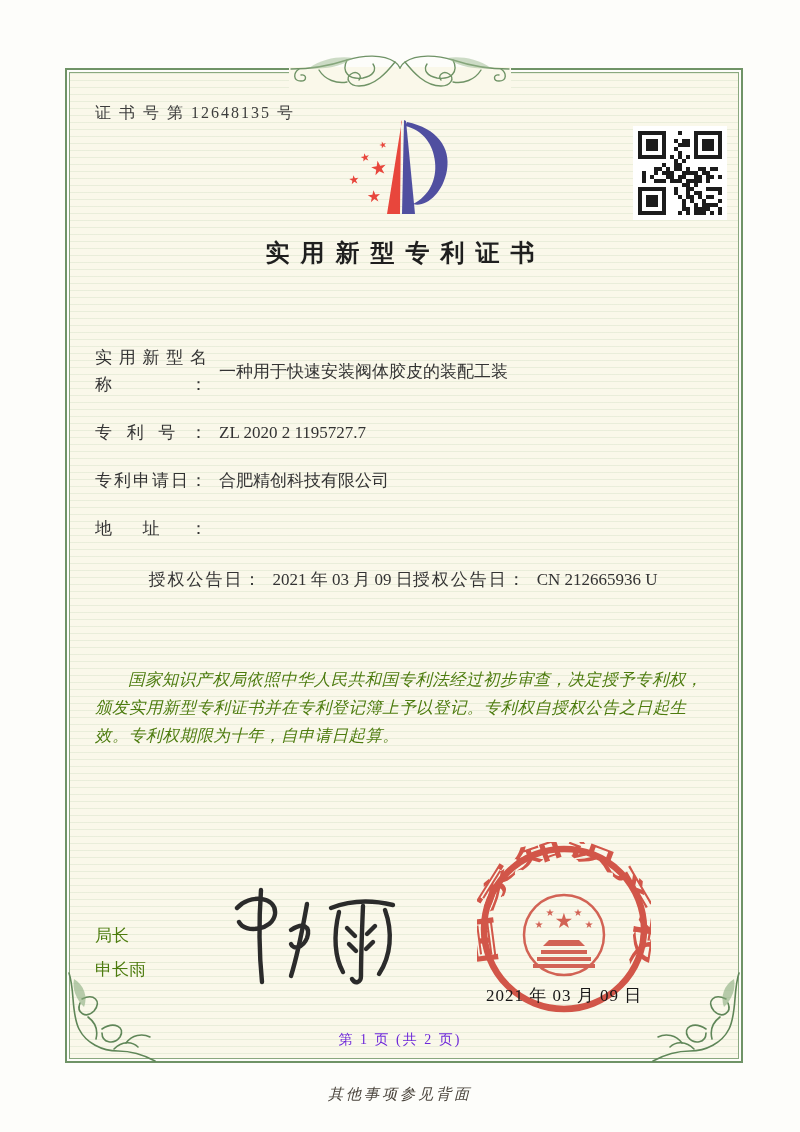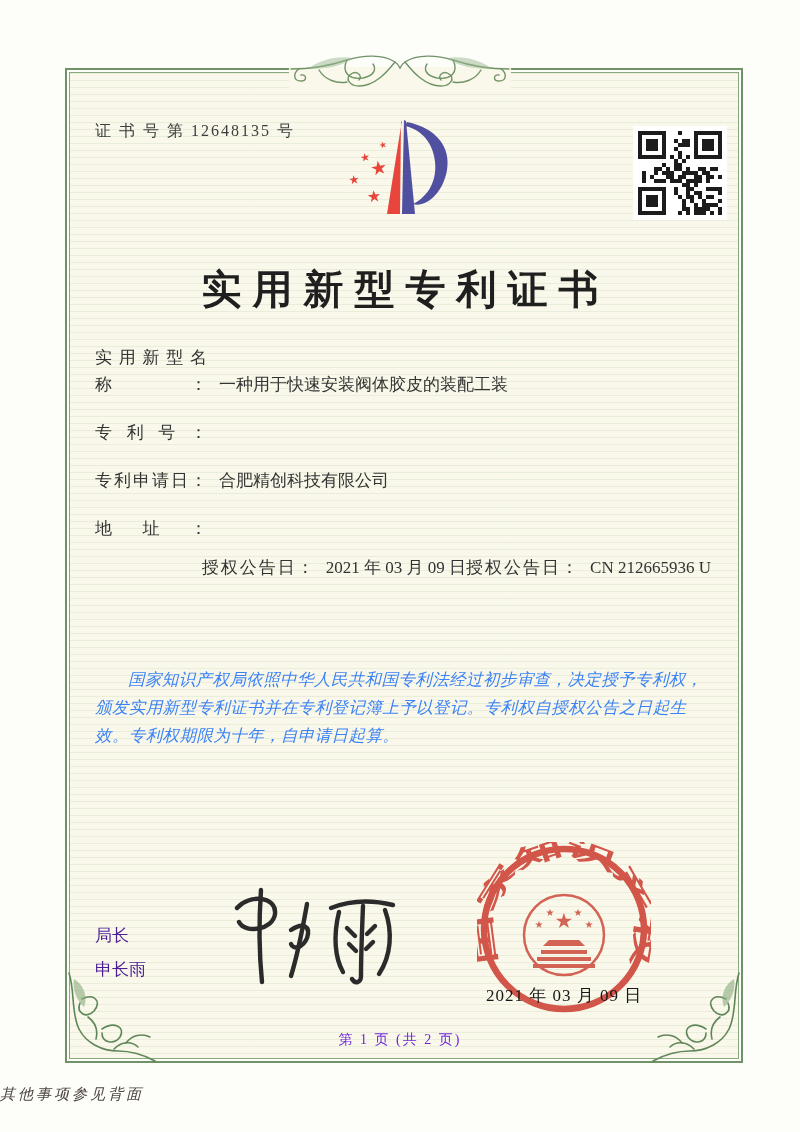--- a/index.html
+++ b/index.html
@@ -6,43 +6,43 @@
   body{width:800px;height:1132px;background:#fdfdfa;overflow:hidden;}
   .page{position:relative;width:800px;height:1132px;background:#fdfdfa;
         font-family:"Liberation Serif","DejaVu Serif",serif;color:#333;}
   
   .frame{position:absolute;left:65px;top:68px;width:678px;height:995px;
          border:2px solid #6f9366;box-sizing:border-box;}
   .frame-inner{position:absolute;inset:2px;border:1px solid #8aa87f;
          background:#faf8ea;
          background-image:repeating-linear-gradient(180deg,rgba(150,185,140,.17) 0 1px,transparent 1px 7px);}
   .abs{position:absolute;}
-  .cert-no{left:95px;top:121px;font-size:16px;letter-spacing:2px;color:#3d3d3d;z-index:2;}
+  .cert-no{left:95px;top:103px;font-size:16px;letter-spacing:2px;color:#3d3d3d;z-index:2;}
   .logo{left:335px;top:112px;width:130px;height:118px;z-index:2;}
   .qr{left:633px;top:126px;width:94px;height:94px;z-index:2;}
-  .title{left:0;right:0;top:237px;text-align:center;font-size:40px;font-weight:700;
-         letter-spacing:11px;text-indent:11px;color:#1f1f1f;z-index:2;margin-top:25px;}
+  .title{left:0;right:0;top:237px;text-align:center;font-size:24px;font-weight:700;
+         letter-spacing:11px;text-indent:11px;color:#1f1f1f;z-index:2;}
   .fields{left:95px;top:344px;width:616px;font-size:17px;color:#333;z-index:2;}
-  .frow{display:flex;align-items:flex-end;line-height:27px;margin-bottom:21px;}
-  .frow.addr{margin-bottom:12px;}
+  .frow{display:flex;align-items:center;line-height:27px;margin-bottom:21px;}
+  .frow.addr{margin-bottom:24px;}
   .flabel{display:inline-block;width:112px;flex:none;text-align:justify;text-align-last:justify;}
   .fvalue{margin-left:12px;flex:1;}
-  .grant-row{display:flex;justify-content:flex-end;line-height:27px;}
+  .grant-row{display:flex;justify-content:center;line-height:27px;}
   .pair{display:flex;}
   .body-text{left:95px;top:666px;width:618px;font-size:16.5px;line-height:28px;
-         font-style:italic;color:#3b82f6;letter-spacing:.4px;z-index:2;}
+         font-style:italic;color:#4d7c0f;letter-spacing:.4px;z-index:2;}
   .body-text p{margin:0;text-indent:2em;}
-  .sig-block{left:95px;top:919px;font-size:17px;color:#4c1d95;line-height:34px;z-index:2;}
+  .sig-block{left:95px;top:919px;font-size:17px;color:#4d7c0f;line-height:34px;z-index:2;}
   .signature{left:215px;top:878px;width:195px;height:118px;z-index:3;}
   .seal{left:477px;top:842px;width:174px;height:174px;z-index:2;opacity:.93;}
   .seal-date{left:478px;top:984px;width:172px;text-align:center;font-size:17px;
          color:#171717;letter-spacing:1px;z-index:4;}
   .page-no{left:0;right:0;top:1031px;text-align:center;font-size:14px;
          letter-spacing:2px;color:#6d28d9;z-index:2;}
-  .back-note{left:0;right:0;top:1085px;text-align:left;font-size:15px;font-style:italic;
+  .back-note{left:0;right:0;top:1085px;text-align:center;font-size:15px;font-style:italic;
          letter-spacing:3px;color:#4a443c;z-index:2;}
   .orn-top{left:289px;top:46px;width:222px;height:46px;z-index:3;}
   .orn-bl{left:66px;top:971px;width:92px;height:92px;z-index:3;}
   .orn-br{left:650px;top:971px;width:92px;height:92px;z-index:3;}
 </style>
 </head>
 <body>
 
 <div class="page">
 
@@ -303,20 +303,21 @@
 
   <div class="abs title">实用新型专利证书</div>
 
   <div class="abs fields">
     <div class="frow">
       <span class="flabel">实用新型名称：</span>
       <span class="fvalue">一种用于快速安装阀体胶皮的装配工装</span>
     </div>
     <div class="frow">
       <span class="flabel">专利号：</span>
+      <span class="fvalue">ZL 2020 2 1195727.7</span>
     </div>
     <div class="frow">
       <span class="flabel">专利申请日：</span>
       <span class="fvalue">合肥精创科技有限公司</span>
     </div>
     <div class="frow addr">
       <span class="flabel">地址：</span>
     </div>
     <div class="grant-row">
       <span class="pair">

